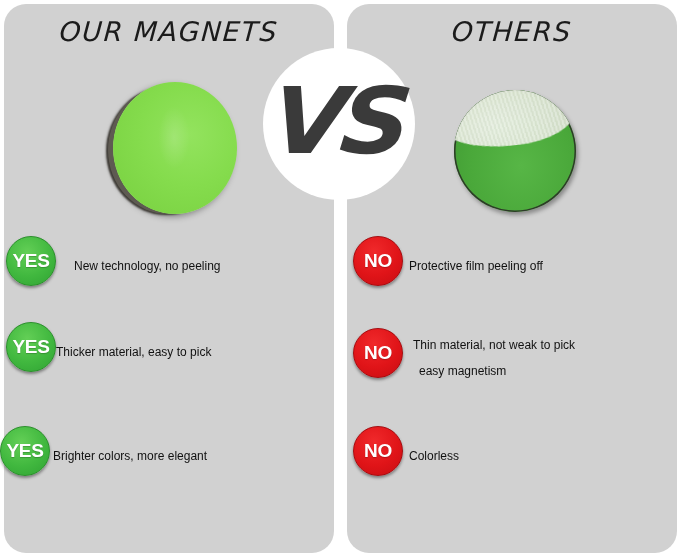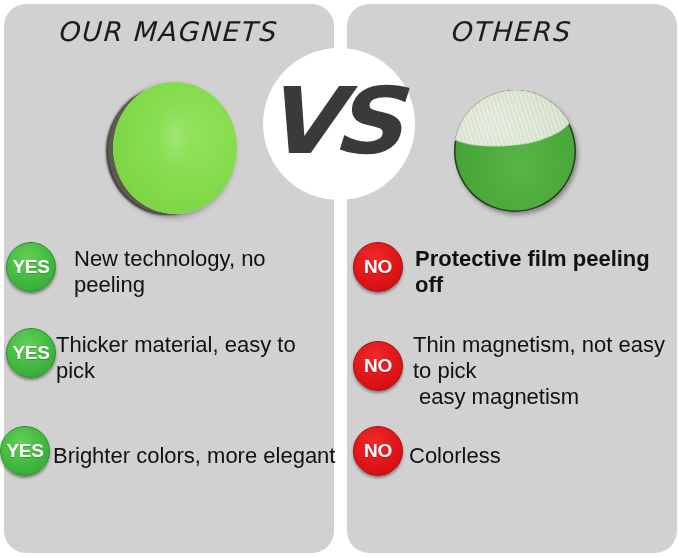--- a/index.html
+++ b/index.html
@@ -189,34 +189,34 @@
     text-shadow: 0 1px 1px rgba(0,0,0,0.22);
   }
   .badge-no {
     background: radial-gradient(circle at 42% 30%, #f0292b 0%, #e01418 55%, #c60d12 100%);
     border: 1.5px solid #a50c10;
     text-shadow: 0 1px 1px rgba(0,0,0,0.22);
   }
 
   .feature-text {
     font-family: "Liberation Sans", sans-serif;
-    font-size: 22px;
+    font-size: 12px;
     line-height: 26px;
     color: #111111;
     padding-top: 10px;
   }
   .feature-text .line2 { display: block; }
 
   
   .panel-left  .row-1 .feature-text { margin-left: 18px; }
   .panel-left  .row-2 .feature-text { }
   .panel-left  .row-2 .line2        { margin-left: -8px; }
   .panel-left  .row-3 .feature-text { margin-left: 3px;  }
 
-  .panel-right .row-1 .feature-text { margin-left: 12px; font-weight: bold;  }
+  .panel-right .row-1 .feature-text { margin-left: 6px;  }
   .panel-right .row-2 .feature-text { margin-left: 10px; }
   .panel-right .row-2 .line2        { margin-left: 6px;  }
   .panel-right .row-3 .feature-text { margin-left: 6px;  }
 
   
   .panel-left .row-3 .badge { margin-left: -6px; }
 </style>
 </head>
 <body>
 
@@ -271,21 +271,21 @@
       <div class="feature-row row-1">
         <div class="badge badge-no">NO</div>
         <div class="feature-text">
           <span>Protective film peeling off</span>
         </div>
       </div>
 
       <div class="feature-row row-2">
         <div class="badge badge-no">NO</div>
         <div class="feature-text">
-          <span>Thin magnetism, not easy to pick</span>
+          <span>Thin material, not weak to pick</span>
           <span class="line2">easy magnetism</span>
         </div>
       </div>
 
       <div class="feature-row row-3">
         <div class="badge badge-no">NO</div>
         <div class="feature-text">
           <span>Colorless</span>
         </div>
       </div>

